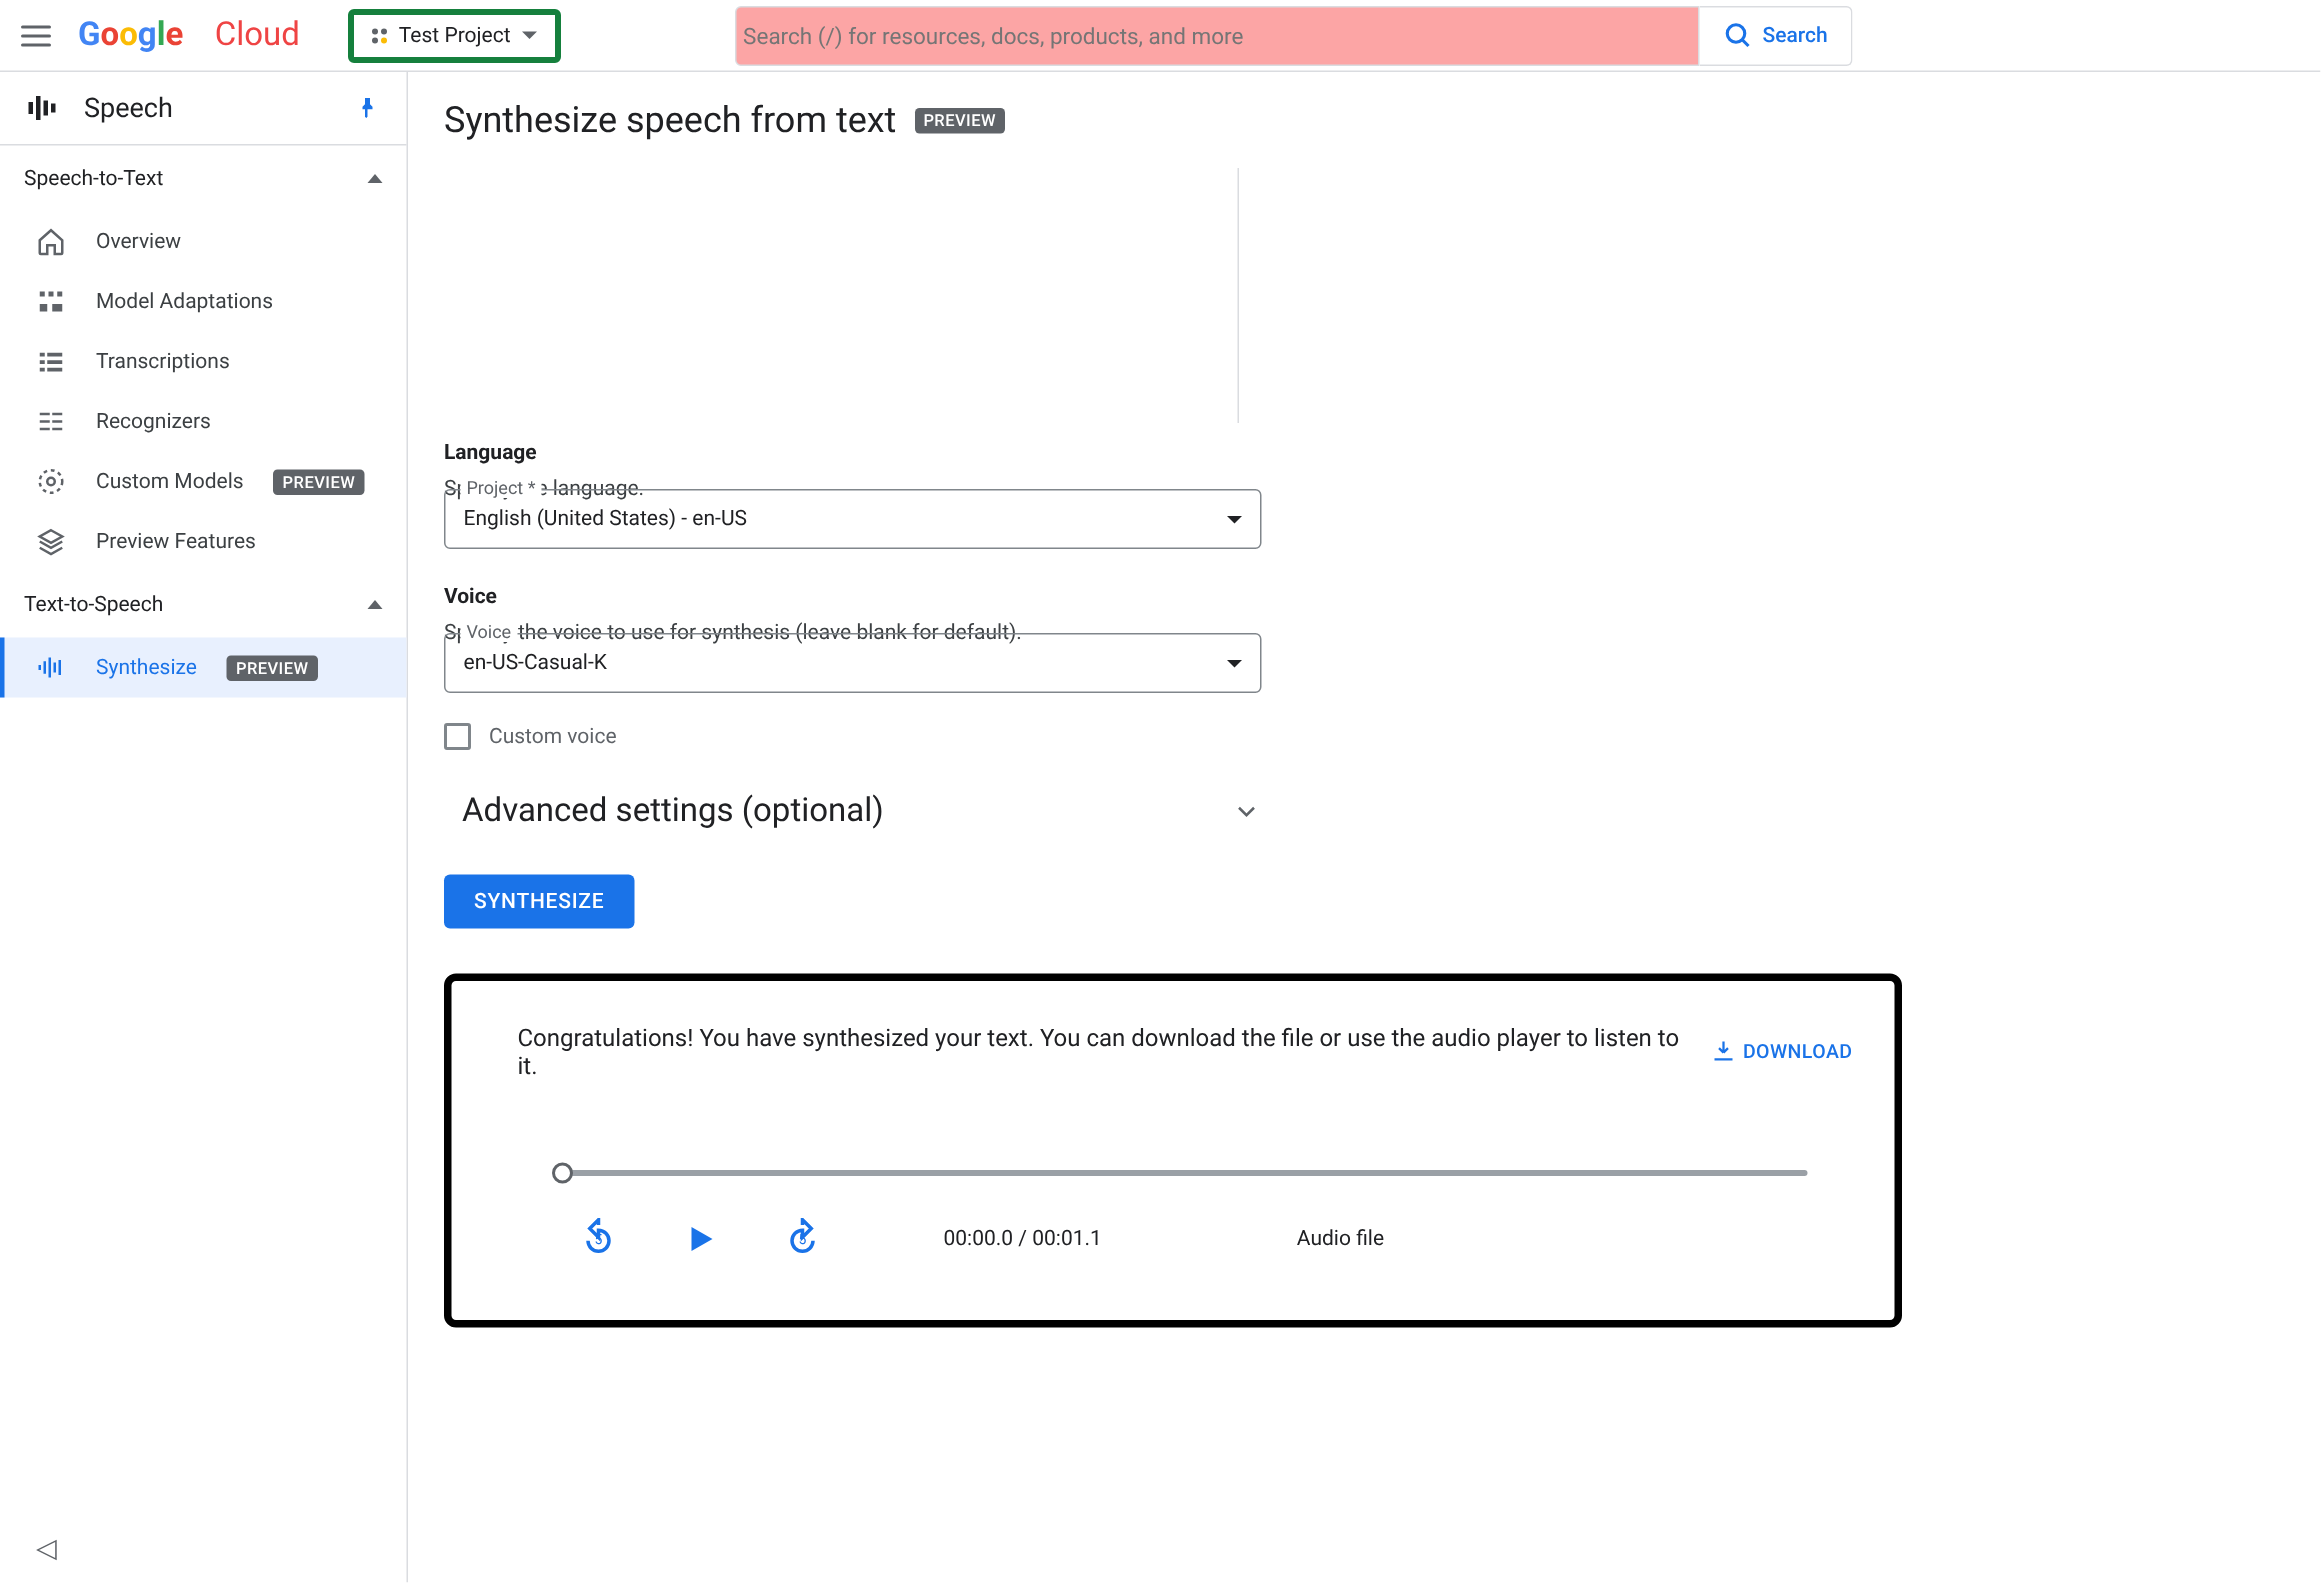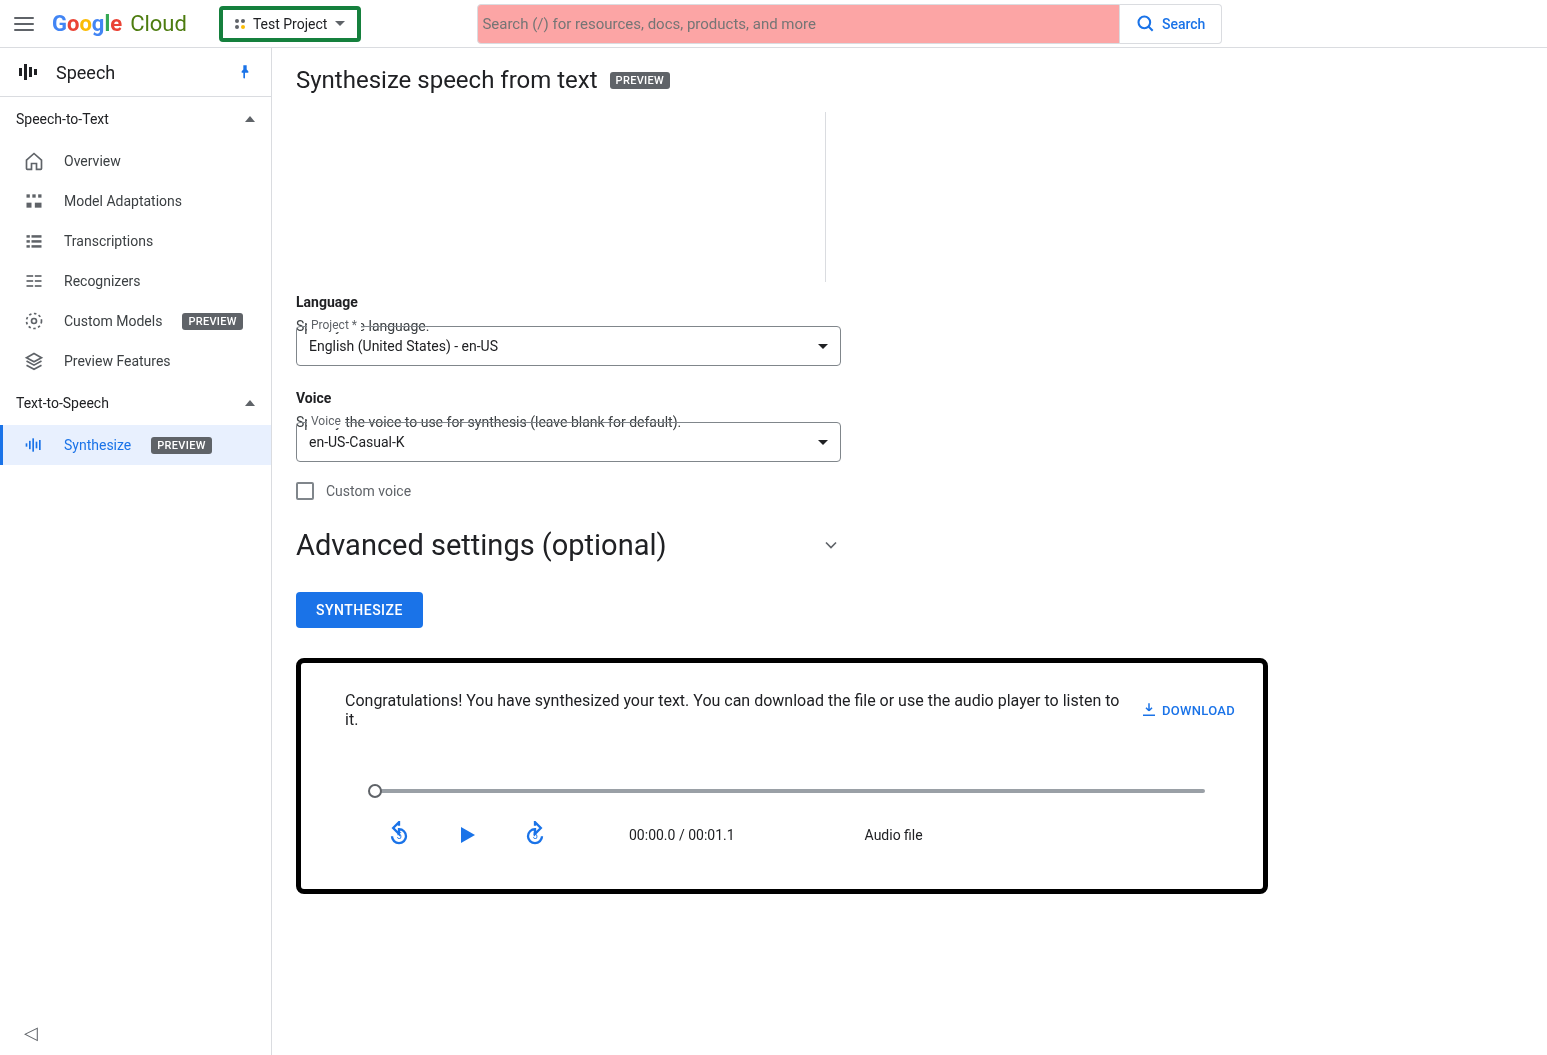--- a/index.html
+++ b/index.html
@@ -5,21 +5,21 @@
     * { box-sizing: border-box; margin: 0; padding: 0; font-family: "Google Sans", Roboto, Arial, sans-serif; }
     body { background: #fff; color: #202124; }
 
     
     .header { display: flex; align-items: center; height: 48px; padding: 0 12px; border-bottom: 1px solid #dadce0; gap: 16px; }
     .hamburger { width: 24px; height: 24px; display: flex; flex-direction: column; justify-content: center; gap: 4px; cursor: pointer; padding:2px;}
     .hamburger span { height: 2px; background: #5f6368; border-radius: 1px; }
     .logo { display: flex; align-items: center; font-size: 22px; }
     .logo-google { font-weight: 700; }
     .g-b { color:#4285f4; } .g-r { color:#ea4335; } .g-y { color:#fbbc05; } .g-g { color:#34a853; }
-    .logo-cloud { color:#4d7c0f; margin-left:8px; font-weight:400; }
+    .logo-cloud { color:#ef4444; margin-left:21px; font-weight:400; }
     .project-select { display:flex; align-items:center; gap:8px; border:4px solid #15803d; border-radius:4px; padding:6px 12px; cursor:pointer; margin-left:16px; font-size:14px; }
     .project-select .dots { display:grid; grid-template-columns: repeat(2,4px); gap:2px; }
     .project-select .dots span { width:4px; height:4px; background:#5f6368; border-radius:50%; }
     .project-select .dots span:nth-child(4){ background:#fbbc05;}
     .project-caret { width:0;height:0;border-left:5px solid transparent;border-right:5px solid transparent;border-top:5px solid #5f6368;}
     .search-wrap { flex:1; display:flex; max-width:745px; margin-left:100px; }
     .search-box { flex:1; border:1px solid #dadce0; border-radius:4px 0 0 4px; padding:10px 4px; font-size:15px; color:#5f6368; background:#fca5a5; }
     .search-btn { display:flex; align-items:center; gap:6px; border:1px solid #dadce0; border-left:none; border-radius:0 4px 4px 0; padding:0 16px; color:#1a73e8; font-weight:500; cursor:pointer; font-size:14px;}
     
     
@@ -44,21 +44,21 @@
     .content-body { padding: 0 24px 40px 24px; max-width: 1020px; }
     .divider-right { height:170px; border-right: 1px solid #dadce0; width:530px; margin-bottom:10px;}
     .section-label { font-size:14px; font-weight:700; margin-top:12px; }
     .section-desc { font-size:14px; color:#3c4043; margin-top:8px; }
     .select-field { position:relative; border:1px solid #80868b; border-radius:4px; margin-top:-8px; height:40px; display:flex; align-items:center; padding:0 12px; width:545px; cursor:pointer; font-size:14px;}
     .field-legend { position:absolute; top:-9px; left:10px; background:#fff; padding:0 4px; font-size:12px; color:#5f6368;}
     .select-field .caret { position:absolute; right:12px; width:0;height:0;border-left:5px solid transparent;border-right:5px solid transparent;border-top:5px solid #202124;}
     .checkbox-row { display:flex; align-items:center; gap:12px; margin-top:20px; font-size:14px; color:#5f6368;}
     .checkbox { width:18px; height:18px; border:2px solid #80868b; border-radius:2px; }
     .adv-row { display:flex; align-items:center; justify-content:space-between; width:545px; margin-top:28px; cursor:pointer;}
-    .adv-title { font-size:29px; }
+    .adv-title { font-size:22px;margin-left:12px; }
     .primary-btn { background:#1a73e8; color:#fff; border:none; border-radius:4px; padding:10px 20px; font-size:14px; font-weight:500; letter-spacing:0.5px; margin-top:30px; cursor:pointer;}
     .result-card { border:5px solid #000000; border-radius:8px; margin-top:30px; padding:28px 28px 40px 44px; }
     .result-top { display:flex; align-items:center; gap:20px; }
     .result-text { font-size:16px; flex:1;}
     .download-link { color:#1a73e8; font-size:13px; font-weight:500; display:flex; align-items:center; gap:4px; cursor:pointer; letter-spacing:0.3px;}
     .slider-track { position:relative; height:4px; background:#9aa0a6; margin:60px 30px 0 30px; border-radius:2px;}
     .slider-thumb { position:absolute; left:0; top:50%; transform:translate(-50%,-50%); width:14px; height:14px; background:#fff; border:2px solid #5f6368; border-radius:50%;}
     .player-controls { display:flex; align-items:center; gap:40px; margin:28px 30px 0 40px; font-size:14px;}
     .pc-icon { color:#1a73e8; width:28px; height:28px; cursor:pointer; display:flex; align-items:center; justify-content:center;}
     .audio-label { margin-left: 90px; }

